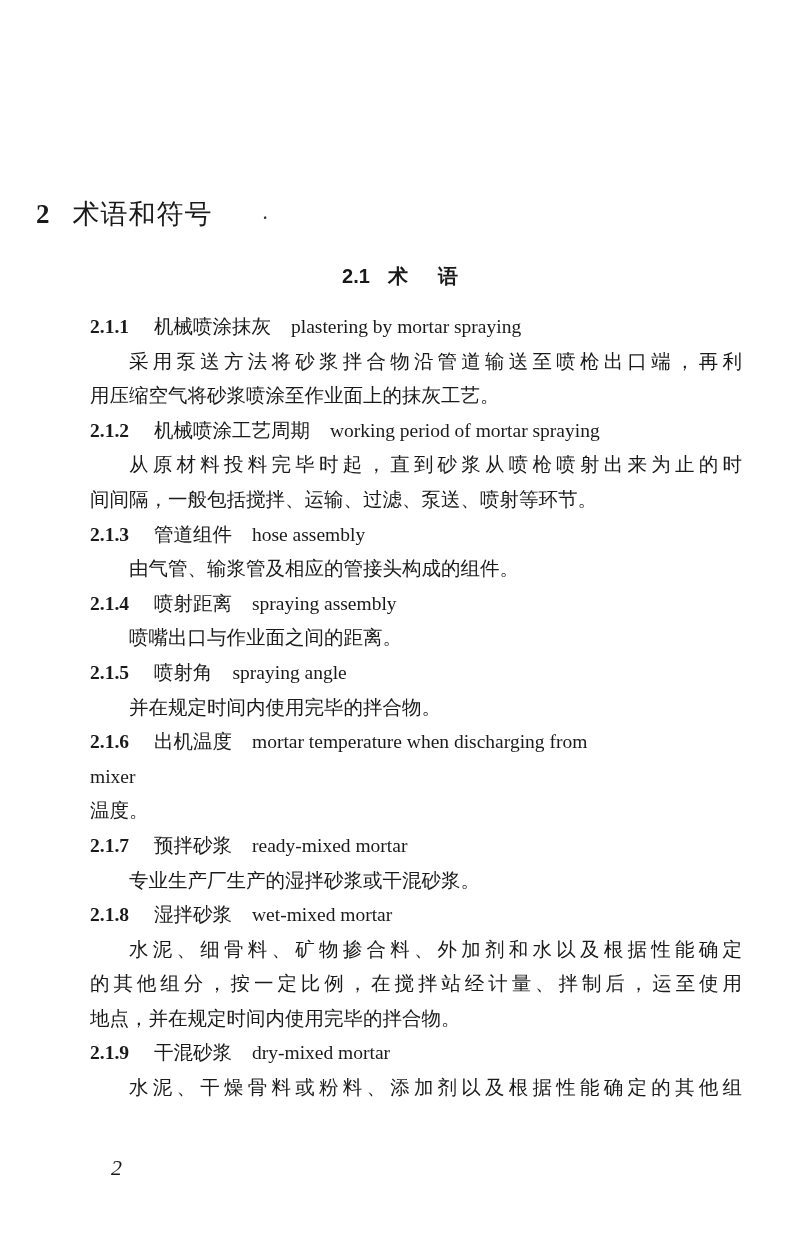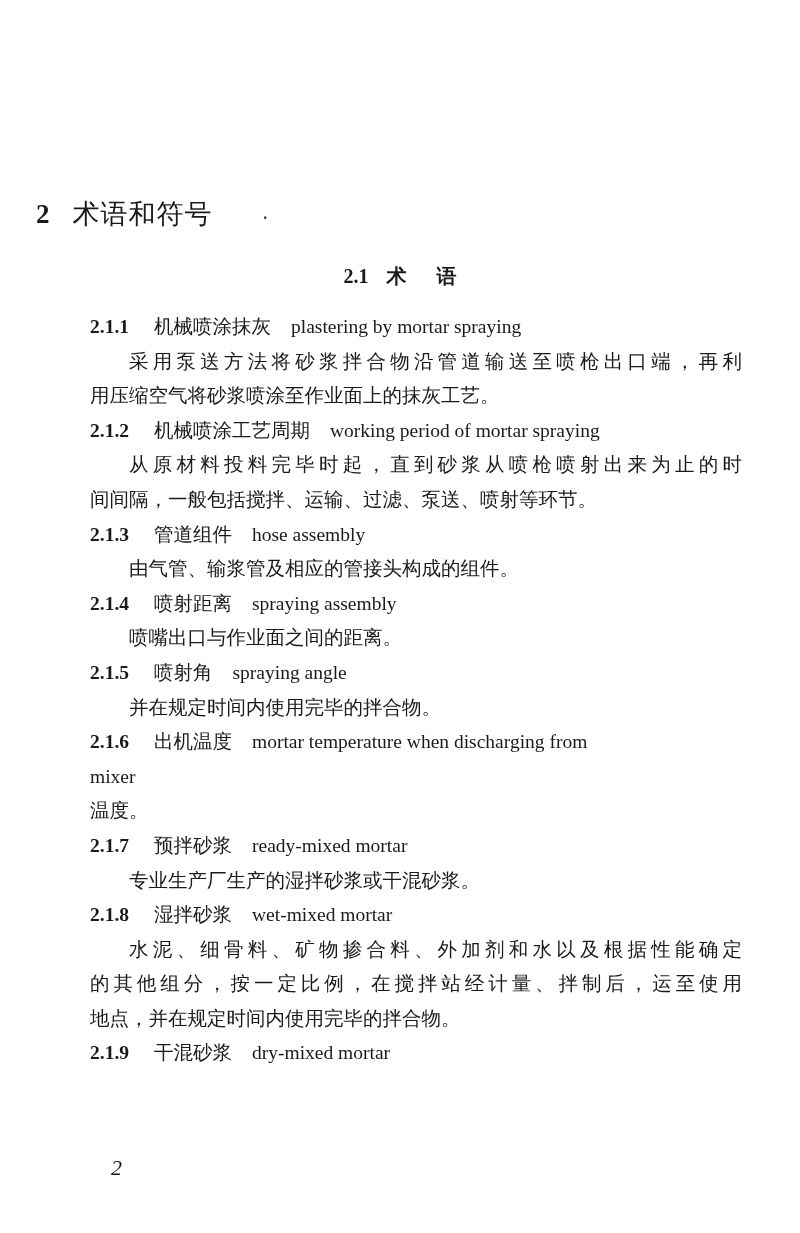--- a/index.html
+++ b/index.html
@@ -12,21 +12,21 @@
   .chapter-title {
     position: absolute; top: 196px; left: 0; width: 752px; text-align: left;
     font-size: 27px; letter-spacing: 1px; margin-left: 36px;
   }
   .chapter-title .num { font-weight: bold; font-family: "Liberation Serif", serif; margin-right: 22px; }
   .dot { position: absolute; font-size: 20px; color: #333; }
   .section-title {
     position: absolute; top: 263px; left: 0; width: 800px; text-align: center;
     font-size: 20px; font-weight: bold;
   }
-  .section-title .num { font-family: Liberation Serif, serif; margin-right: 18px; margin-top: 44px; }
+  .section-title .num { font-family: Liberation Sans, sans-serif; margin-right: 18px; margin-top: 44px; }
   .section-title .w2 { margin-left: 30px; }
   .body-text { position: absolute; left: 90px; top: 310px; width: 652px; }
   .line {
     height: 34.6px; line-height: 34.6px; font-size: 19.5px; white-space: nowrap;
   }
   .term-head .tnum { font-family: "Liberation Serif", serif; font-weight: bold; display: inline-block; width: 50px; margin-right: 14px; }
   .term-head .zh { margin-right: 20px; }
   .term-head .en { font-family: "Liberation Serif", serif; font-size: 19.5px; }
   .indent { padding-left: 39px; }
   .justify { text-align: justify; text-align-last: justify; }
@@ -95,16 +95,17 @@
     <div class="line term-head">
       <span class="tnum">2.1.8</span><span class="zh">湿拌砂浆</span><span class="en">wet-mixed mortar</span>
     </div>
     <div class="line indent justify">水泥、细骨料、矿物掺合料、外加剂和水以及根据性能确定</div>
     <div class="line justify">的其他组分，按一定比例，在搅拌站经计量、拌制后，运至使用</div>
     <div class="line">地点，并在规定时间内使用完毕的拌合物。</div>
 
     <div class="line term-head">
       <span class="tnum">2.1.9</span><span class="zh">干混砂浆</span><span class="en">dry-mixed mortar</span>
     </div>
+    <div class="line indent justify">水泥、干燥骨料或粉料、添加剂以及根据性能确定的其他组</div>
   </div>
 
   <div class="page-number">2</div>
 </div>
 
 </body></html>

